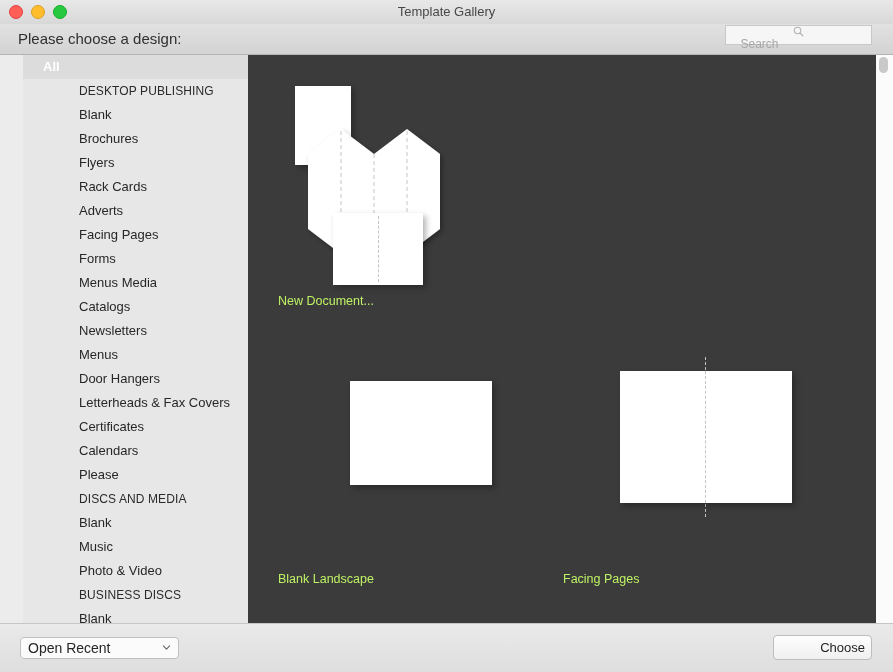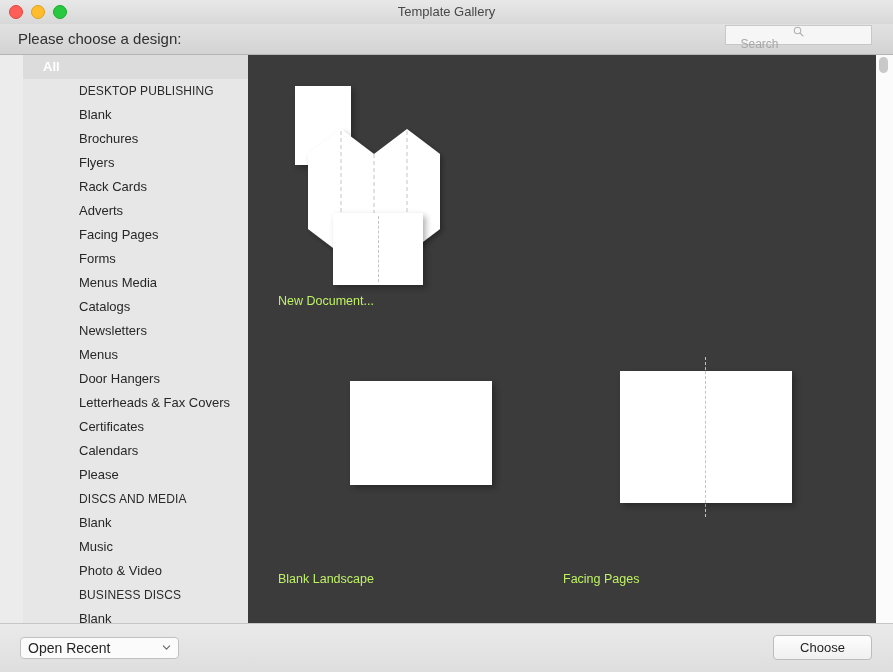--- a/index.html
+++ b/index.html
@@ -288,20 +288,21 @@
     width: 99px;
     height: 25px;
     background: linear-gradient(to bottom, #fdfdfd 0%, #f0f0f0 100%);
     border: 1px solid #bdbdbd;
     border-radius: 4px;
     font-family: "Liberation Sans", sans-serif;
     font-size: 13px;
     color: #232323;
     box-sizing: border-box;
     cursor: default;
+    text-align: right;
   }
 </style>
 </head>
 <body>
 
 <div class="window">
 
   <div class="titlebar">
     <div class="traffic">
       <span class="light close"></span>

